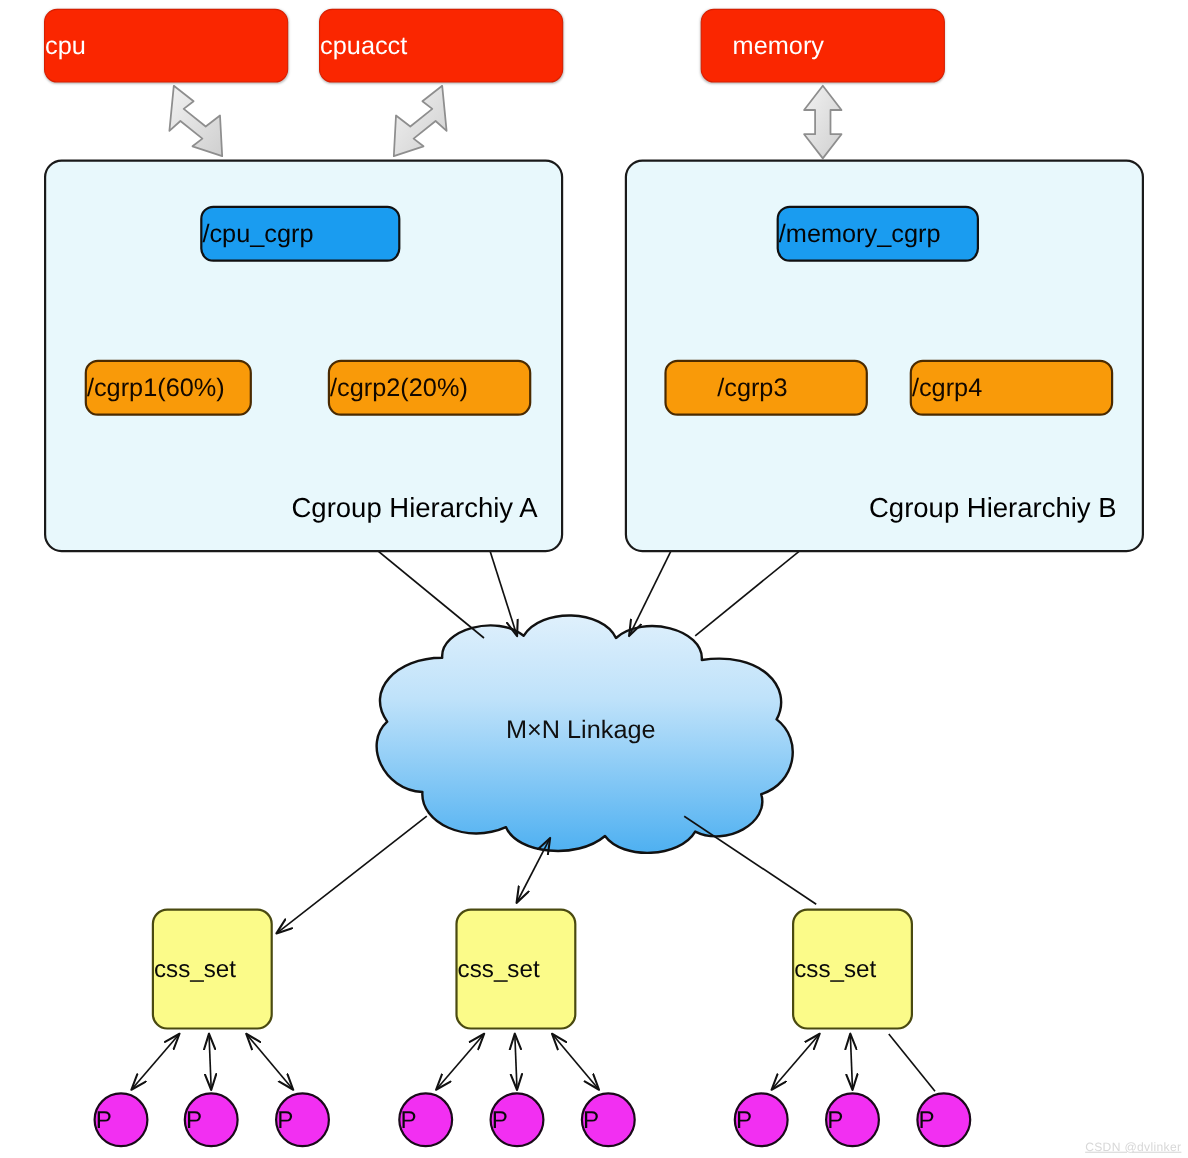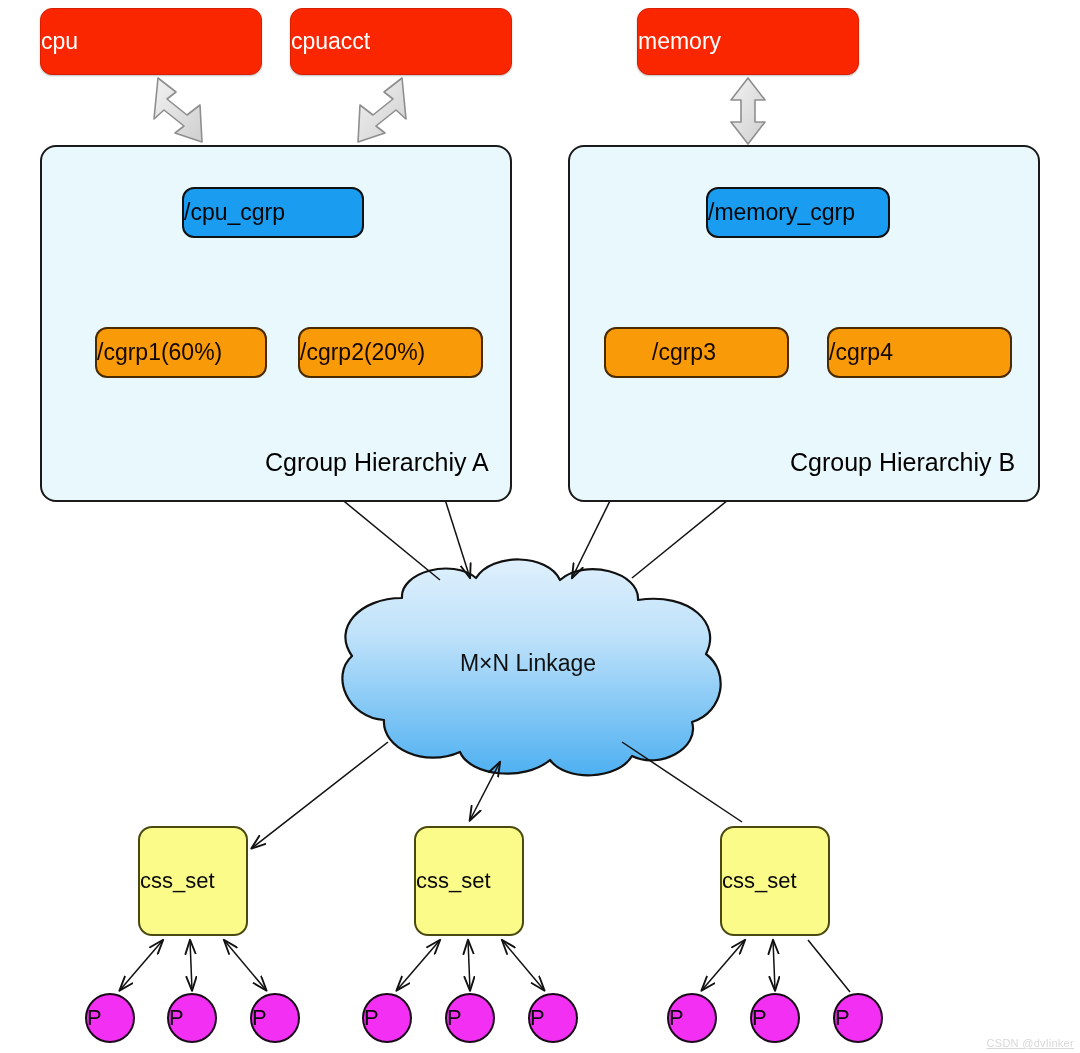--- a/index.html
+++ b/index.html
@@ -241,28 +241,28 @@
 
   <div class="node hierarchy" style="left:568px; top:145px; width:472px; height:357px;"></div>
   <div class="hier-label" style="left:790px; top:448px;">Cgroup Hierarchiy B</div>
 
   <div class="node subsys" style="left:40px; top:8px; width:222px; height:67px;">
     <span>cpu</span>
   </div>
   <div class="node subsys" style="left:290px; top:8px; width:222px; height:67px;">
     <span>cpuacct</span>
   </div>
-  <div class="node subsys" style="left:637px; top:8px; width:222px; height:67px;">
+  <div class="node subsys" style="left:637px; top:8px; width:222px; height:67px;padding-left:28px;">
     <span>memory</span>
   </div>
 
   <div class="node cgrp-root" style="left:182px; top:187px; width:182px; height:51px;">
     <span>/cpu_cgrp</span>
   </div>
-  <div class="node cgrp-child" style="left:77px; top:327px; width:172px; height:51px;margin-left:18px;">
+  <div class="node cgrp-child" style="left:77px; top:327px; width:152px; height:51px;">
     <span>/cgrp1(60%)</span>
   </div>
   <div class="node cgrp-child" style="left:298px; top:327px; width:185px; height:51px;">
     <span>/cgrp2(20%)</span>
   </div>
 
   <div class="node cgrp-root" style="left:706px; top:187px; width:184px; height:51px;">
     <span>/memory_cgrp</span>
   </div>
   <div class="node cgrp-child" style="left:604px; top:327px; width:185px; height:51px;padding-left:46px;">

